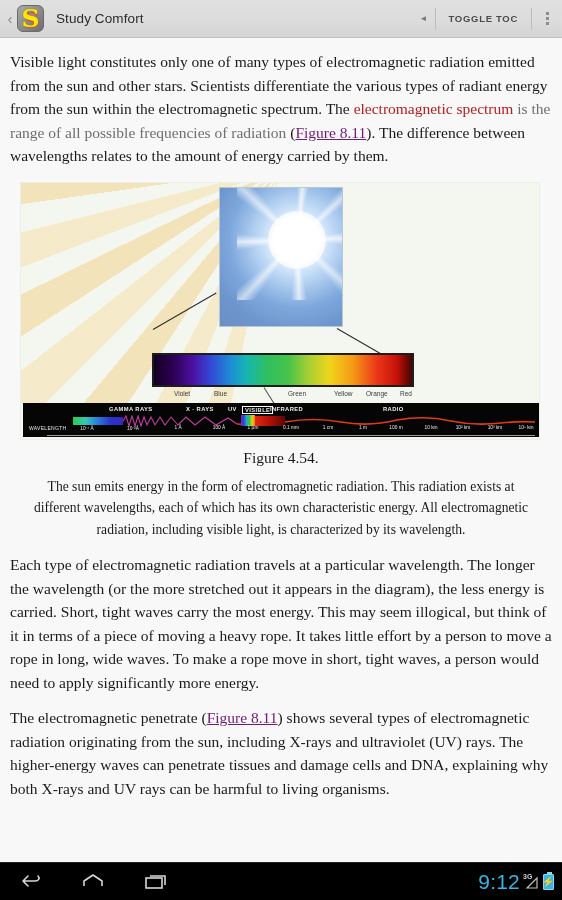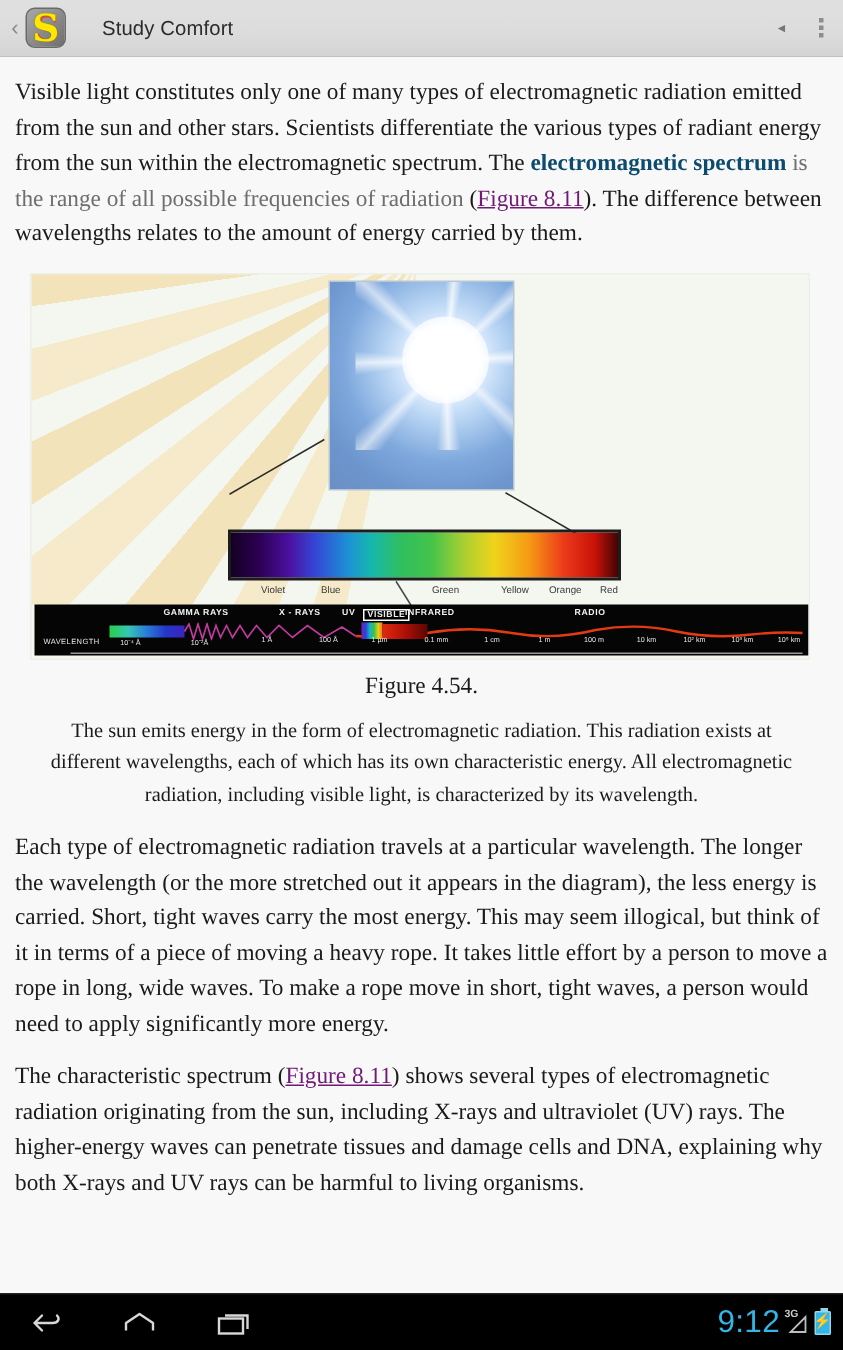--- a/index.html
+++ b/index.html
@@ -41,21 +41,21 @@
   }
   .app-icon .ess{
     position:absolute; left:2px; top:1px;
     width:21px; height:24px;
     font-family:"DejaVu Serif", serif;
     font-size:25px; font-weight:bold; line-height:24px;
     color:#ffe800; text-align:center;
     text-shadow:0 0 1px #7d7d00;
   }
   .app-title{
-    margin-left:24px;
+    margin-left:12px;
     font-size:13.5px; color:#2b2b2b;
     letter-spacing:.1px;
   }
   .tb-right{
     position:absolute; right:0; top:0; height:100%;
     display:flex; align-items:center;
   }
   .tri-left{
     width:22px; text-align:center;
     font-size:8px; color:#757575; line-height:1;
@@ -81,21 +81,21 @@
     width:562px; height:824px;
     background:#f8f8f8;
     padding:0 10px;
     overflow:hidden;
   }
   p.body{
     font-size:15.5px; line-height:1.52;
     color:#1a1a1a; text-align:left;
     margin:12px 0;
   }
-  .term{ font-weight:bold; color:#0c4a6e; }
+  .term{ font-weight:normal; color:#b91c1c; }
   .defn{ color:#6e6e6e; }
   a.xref{ color:#701a75; text-decoration:underline; }
 
   
   .figure{ margin:14px 10px 0 10px; }
   .fig-img{
     width:520px; height:258px;
     background:#f3f7ef;
     position:relative; overflow:hidden;
     border:1px solid #eceee8;
@@ -226,21 +226,21 @@
   }
   .fig-caption{
     text-align:center; font-size:13.6px; line-height:1.6;
     color:#1a1a1a; margin-top:9px; padding:0 4px;
   }
 
   
   .navbar{
     position:absolute; left:0; bottom:0; width:562px; height:38px;
     background:#000; border-top:1px solid #222;
-    display:flex; align-items:center;text-decoration:underline;
+    display:flex; align-items:flex-end;text-decoration:underline;
   }
   .nav-btn{ width:62px; height:38px; display:flex; align-items:center; justify-content:center; }
   .nav-status{
     position:absolute; right:8px; top:0; height:38px;
     display:flex; align-items:center; gap:3px;
   }
   .clock{
     font-family:"Liberation Sans", sans-serif;
     font-size:21px; color:#33b5e5; letter-spacing:.2px;
   }
@@ -269,20 +269,21 @@
 <div class="toolbar">
   <div class="back-chevron">‹</div>
   <div class="app-icon">
     <div class="swoosh">S</div>
     <div class="ess">S</div>
   </div>
   <div class="app-title">Study Comfort</div>
 
   <div class="tb-right">
     <div class="tri-left">◄</div>
+    <div class="toc-btn">TOGGLE TOC</div>
     <div class="overflow">
       <i></i>
       <i></i>
       <i></i>
     </div>
   </div>
 </div>
 
 <div class="content">
 
@@ -350,21 +351,21 @@
           </div>
       </div>
     </div>
 
     <div class="fig-title">Figure 4.54.</div>
     <div class="fig-caption">The sun emits energy in the form of electromagnetic radiation. This radiation exists at different wavelengths, each of which has its own characteristic energy. All electromagnetic radiation, including visible light, is characterized by its wavelength.</div>
   </div>
 
   <p class="body">Each type of electromagnetic radiation travels at a particular wavelength. The longer the wavelength (or the more stretched out it appears in the diagram), the less energy is carried. Short, tight waves carry the most energy. This may seem illogical, but think of it in terms of a piece of moving a heavy rope. It takes little effort by a person to move a rope in long, wide waves. To make a rope move in short, tight waves, a person would need to apply significantly more energy.</p>
 
-  <p class="body"><span>The characteristic spectrum (</span><a class="xref" href="#">Figure 8.11</a><span>) shows several types of electromagnetic radiation originating from the sun, including X-rays and ultraviolet (UV) rays. The higher-energy waves can penetrate tissues and damage cells and DNA, explaining why both X-rays and UV rays can be harmful to living organisms.</span></p>
+  <p class="body"><span>The electromagnetic penetrate (</span><a class="xref" href="#">Figure 8.11</a><span>) shows several types of electromagnetic radiation originating from the sun, including X-rays and ultraviolet (UV) rays. The higher-energy waves can penetrate tissues and damage cells and DNA, explaining why both X-rays and UV rays can be harmful to living organisms.</span></p>
 </div>
 
 <div class="navbar">
   <div class="nav-btn">
     <svg width="26" height="18" viewBox="0 0 26 18">
       <path d="M5,9 L10,4 M5,9 L10,14 M5,9 L17,9 C21,9 22,6 20,4" fill="none" stroke="#d8d8d8" stroke-width="1.6" stroke-linecap="round"></path>
     </svg>
   </div>
   <div class="nav-btn">
     <svg width="26" height="18" viewBox="0 0 26 18">

